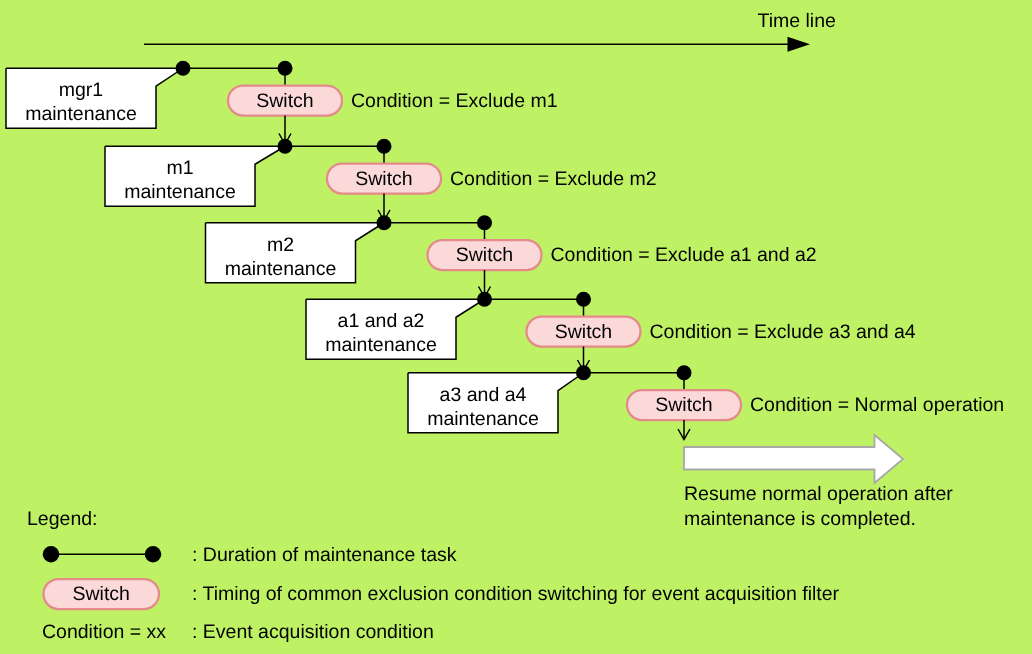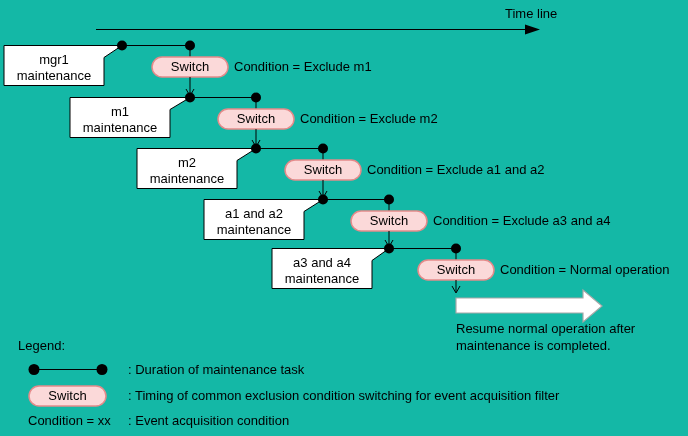--- a/index.html
+++ b/index.html
@@ -1,16 +1,16 @@
 <!DOCTYPE html>
 <html style="--switch-fill: #fbd9d9; --switch-stroke: #e58a8a; --resume-arrow-stroke: #a8a8a8;"><head>
 <meta charset="utf-8">
 <style>
   html,body{margin:0;padding:0;background:#fff;}
-  .canvas{position:relative;width:688px;height:436px;background:#14b8a6;overflow:hidden;}
+  .canvas{position:relative;width:688px;height:436px;background:#bef264;overflow:hidden;}
   svg text{font-family:"Liberation Sans",sans-serif;font-size:13px;fill:#000;}
   .hairline{stroke:#000;stroke-width:1;fill:none;}
   .task-box{fill:#fff;stroke:#000;stroke-width:1;}
   .dot{fill:#000;stroke:none;}
   .switch-pill{fill:var(--switch-fill,#fbd9d9);stroke:var(--switch-stroke,#e58a8a);stroke-width:1.5;}
   .vhead{fill:none;stroke:#000;stroke-width:1;}
   .solid-head{fill:#000;stroke:none;}
   .resume-arrow{fill:#fff;stroke:var(--resume-arrow-stroke,#a8a8a8);stroke-width:1.2;}
   .box-label{text-anchor:middle;}
   .switch-label{text-anchor:middle;}

